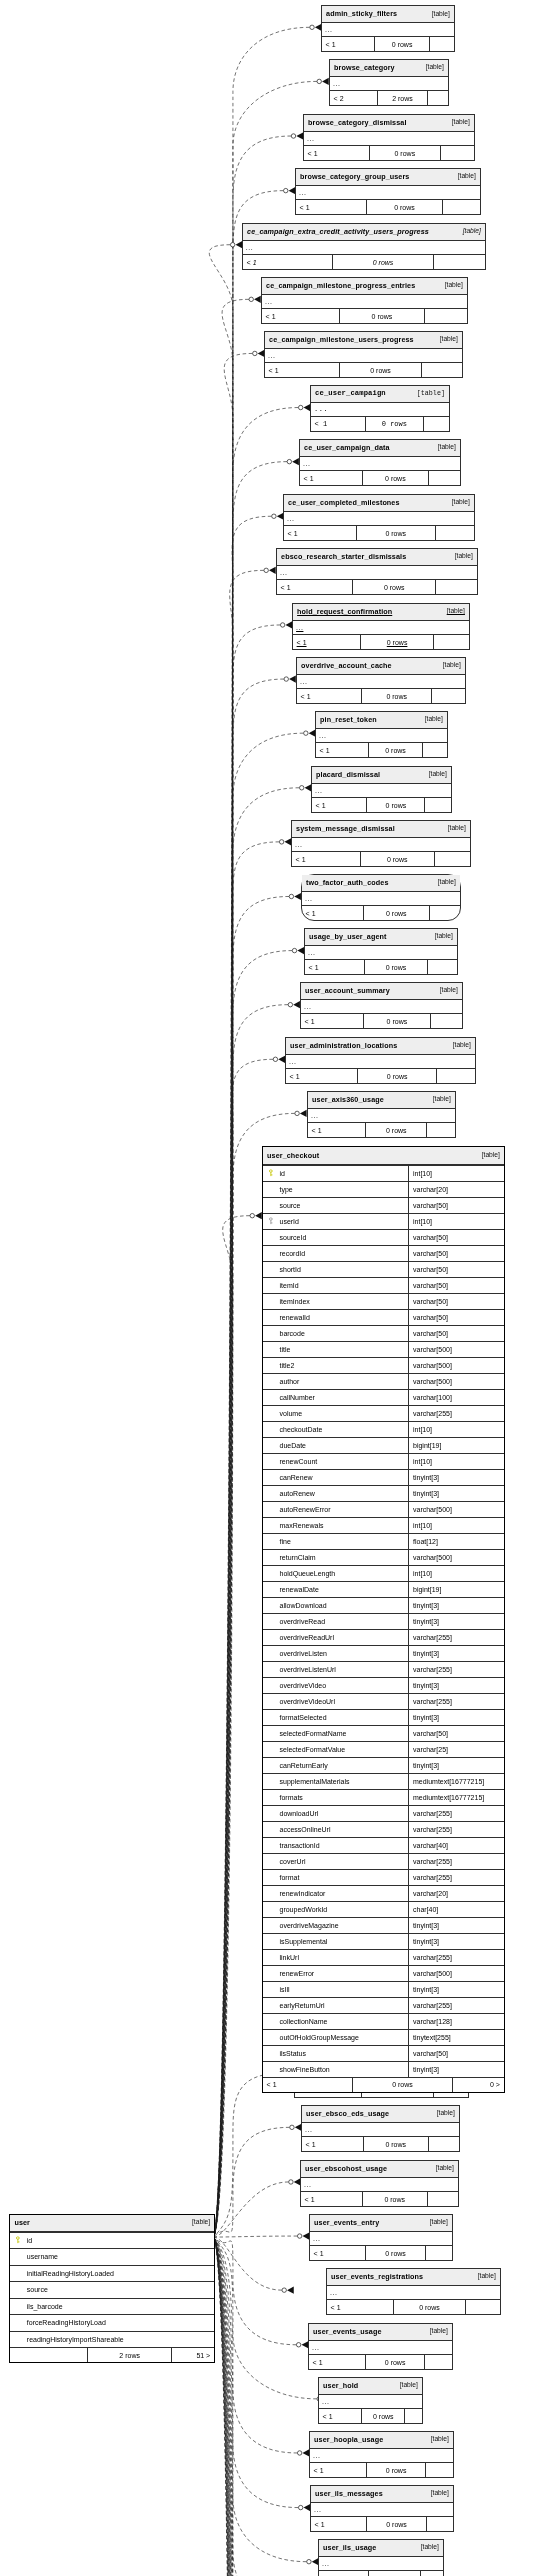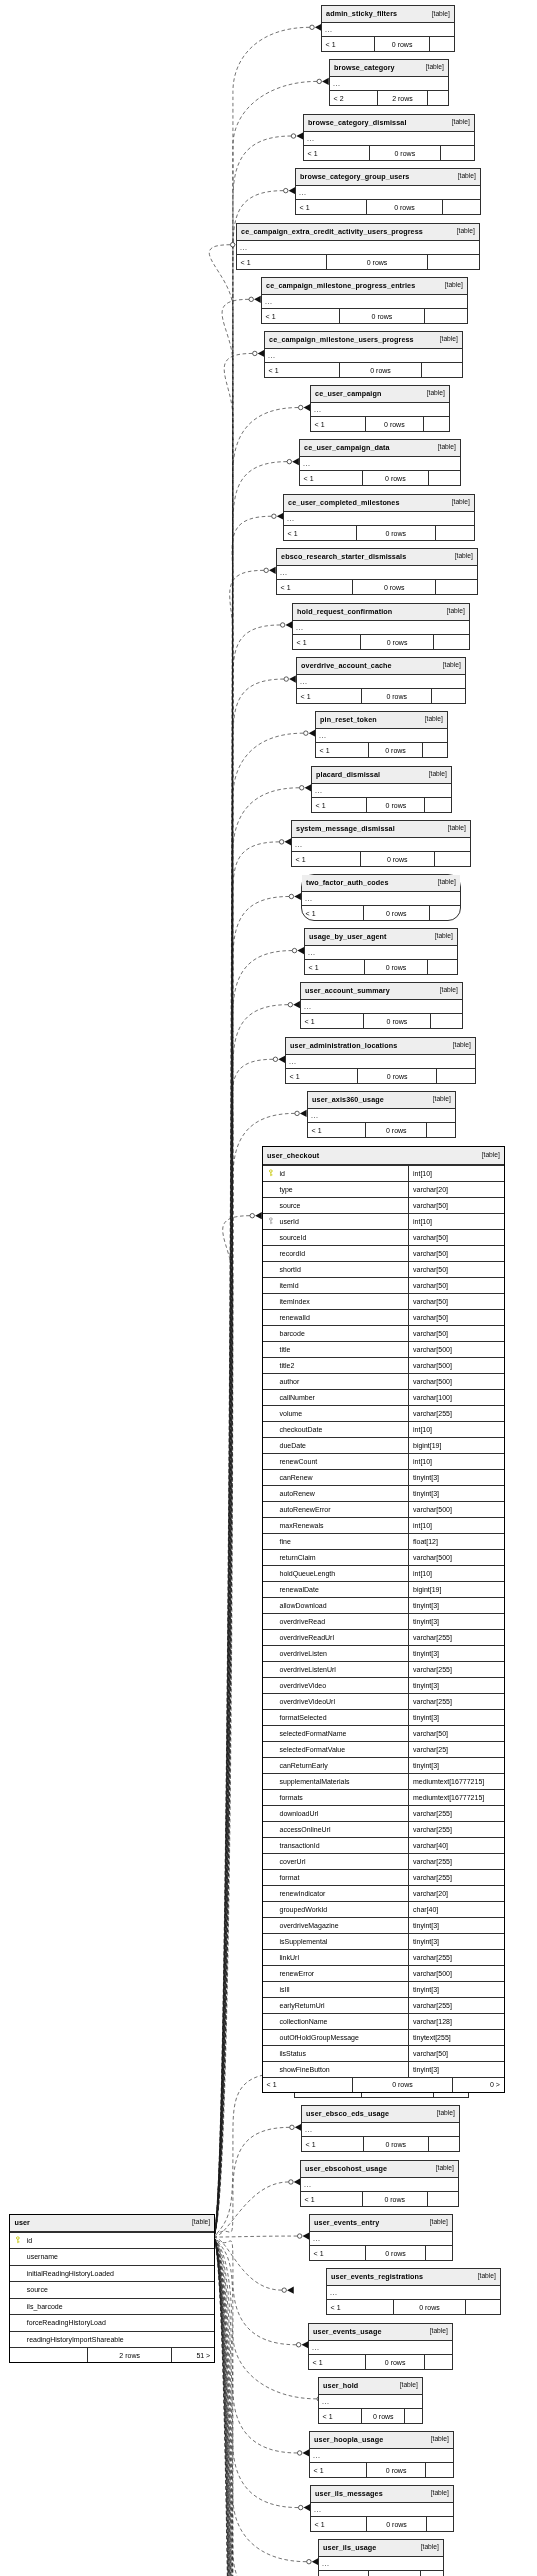--- a/index.html
+++ b/index.html
@@ -327,21 +327,21 @@
           <span class="tname">browse_category_group_users</span>
           <span class="ttag">[table]</span>
         </div>
         <div class="tdots">...</div>
         <div class="tfoot">
           <span class="fl">&lt; 1</span>
           <span class="fc">0 rows</span>
           <span class="fr"></span>
         </div>
       </div>
-      <div class="tbox" style="left: 236px; top: 223px; width: 242px;">
+      <div class="tbox" style="left: 242px; top: 223px; width: 242px; font-style: italic;">
         <div class="thead">
           <span class="tname">ce_campaign_extra_credit_activity_users_progress</span>
           <span class="ttag">[table]</span>
         </div>
         <div class="tdots">...</div>
         <div class="tfoot">
           <span class="fl">&lt; 1</span>
           <span class="fc">0 rows</span>
           <span class="fr"></span>
         </div>
@@ -363,21 +363,21 @@
           <span class="tname">ce_campaign_milestone_users_progress</span>
           <span class="ttag">[table]</span>
         </div>
         <div class="tdots">...</div>
         <div class="tfoot">
           <span class="fl">&lt; 1</span>
           <span class="fc">0 rows</span>
           <span class="fr"></span>
         </div>
       </div>
-      <div class="tbox" style="left: 310px; top: 385px; width: 138px;">
+      <div class="tbox" style="left: 310px; top: 385px; width: 138px; font-family: Liberation Mono, monospace;">
         <div class="thead">
           <span class="tname">ce_user_campaign</span>
           <span class="ttag">[table]</span>
         </div>
         <div class="tdots">...</div>
         <div class="tfoot">
           <span class="fl">&lt; 1</span>
           <span class="fc">0 rows</span>
           <span class="fr"></span>
         </div>
@@ -411,21 +411,21 @@
           <span class="tname">ebsco_research_starter_dismissals</span>
           <span class="ttag">[table]</span>
         </div>
         <div class="tdots">...</div>
         <div class="tfoot">
           <span class="fl">&lt; 1</span>
           <span class="fc">0 rows</span>
           <span class="fr"></span>
         </div>
       </div>
-      <div class="tbox" style="left: 292px; top: 603px; width: 176px;">
+      <div class="tbox" style="left: 292px; top: 603px; width: 176px; text-decoration: underline;">
         <div class="thead">
           <span class="tname">hold_request_confirmation</span>
           <span class="ttag">[table]</span>
         </div>
         <div class="tdots">...</div>
         <div class="tfoot">
           <span class="fl">&lt; 1</span>
           <span class="fc">0 rows</span>
           <span class="fr"></span>
         </div>

